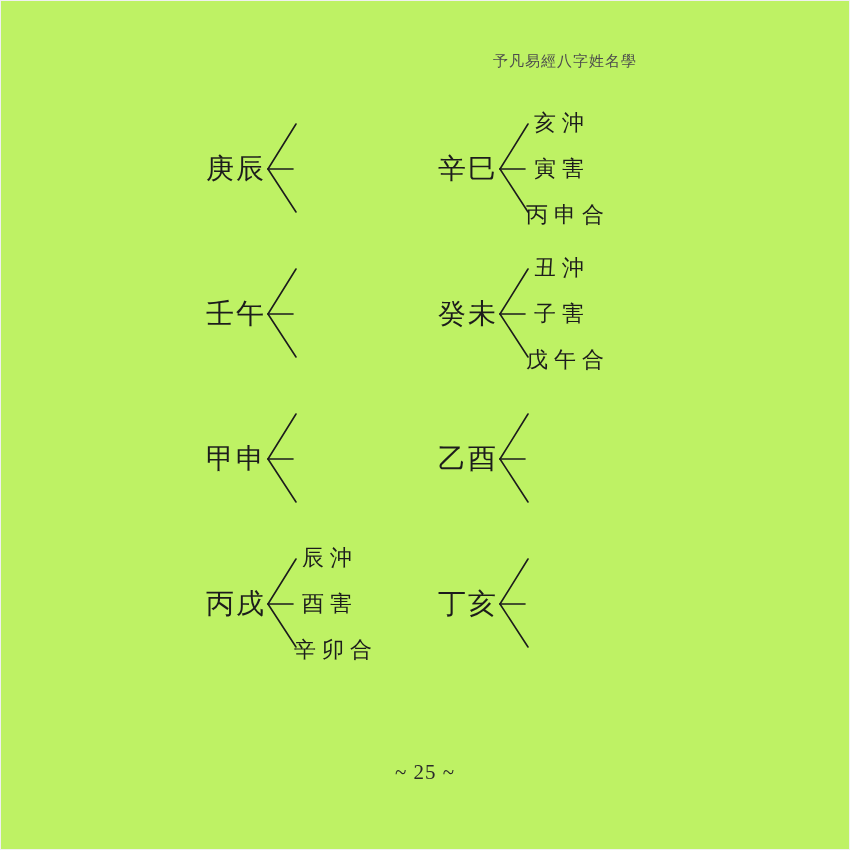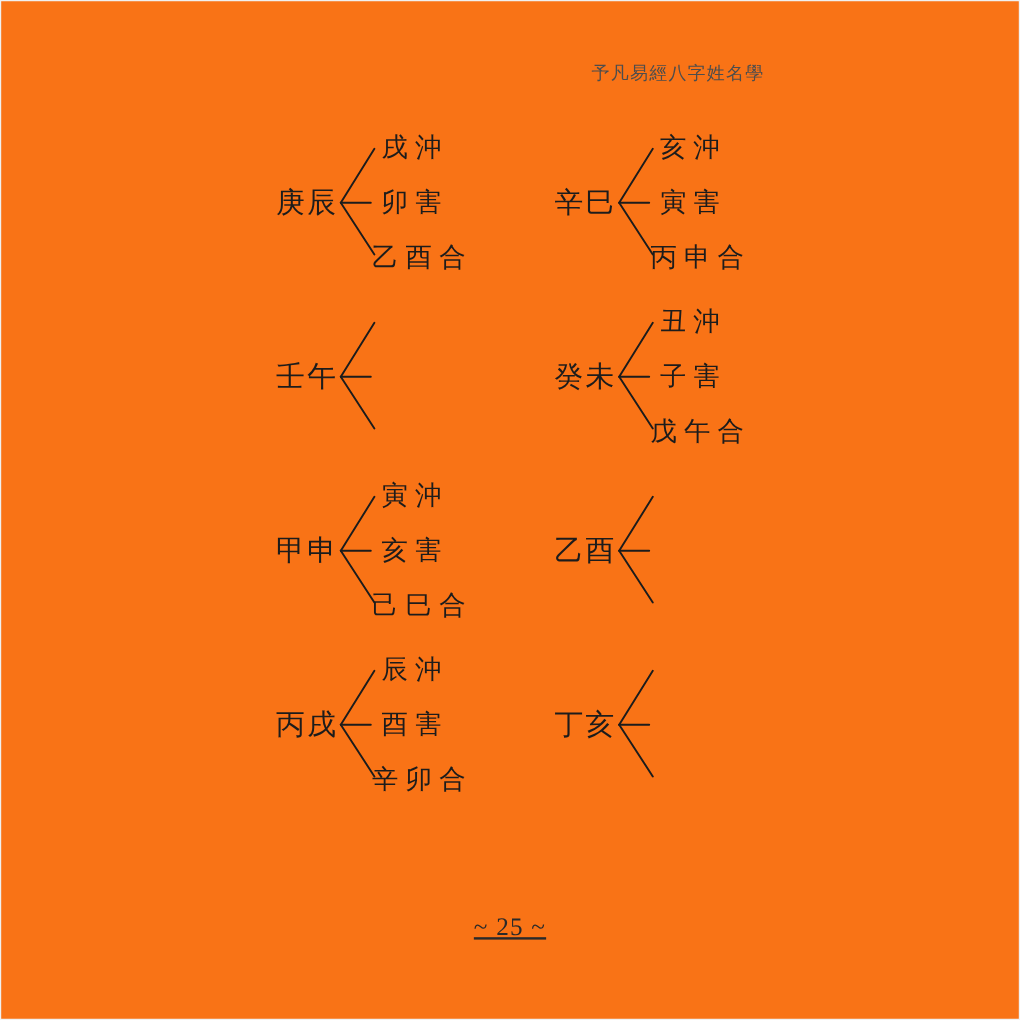--- a/index.html
+++ b/index.html
@@ -4,21 +4,21 @@
 <style>
   html, body { margin: 0; padding: 0; }
   body {
     width: 850px; height: 850px;
     background: #ffffff;
     font-family: "Liberation Serif", "DejaVu Serif", serif;
   }
   .page {
     position: relative;
     width: 850px; height: 850px;
-    background: #f97316;
+    background: #bef264;
     overflow: hidden;
     box-shadow: inset 0 0 0 1px #f0f0f0;
   }
   .header {
     position: absolute;
     top: 52px; left: 0; width: 637px;
     text-align: right;
     font-size: 15px;
     color: #4d4d4d;
     letter-spacing: 1px;
@@ -31,25 +31,24 @@
     grid-template-columns: 232px 232px;
     grid-auto-rows: 145px;
   }
   .tree {
     display: flex;
     align-items: center;
     height: 118px;
     color: #1c1c1c;
   }
   .root {
-    font-size: 24px;
+    font-size: 28px;
     letter-spacing: 2px;
     white-space: nowrap;
     min-width: 52px;
-    margin-left: 24px;
   }
   .connectors {
     width: 32px; height: 118px;
     flex: 0 0 32px;
     display: block;
   }
   .connectors line {
     stroke: #1c1c1c;
     stroke-width: 1.6;
     stroke-linecap: round;
@@ -68,44 +67,38 @@
     white-space: nowrap;
   }
   .branch-combine { margin-left: -8px; }
   .pagenum {
     position: absolute;
     top: 760px; left: 0; width: 100%;
     text-align: center;
     font-size: 21px;
     color: #2a2a2a;
     letter-spacing: 1px;
-    text-decoration: underline;
   }
 </style>
 </head>
 <body>
 
 <div class="page">
 
   <div class="header">予凡易經八字姓名學</div>
 
   <div class="grid">
 
     <div class="tree">
       <span class="root">庚辰</span>
       <svg class="connectors" viewBox="0 0 32 118" aria-hidden="true">
         <line x1="2" y1="59" x2="30" y2="14"></line>
         <line x1="2" y1="59" x2="27" y2="59"></line>
         <line x1="2" y1="59" x2="30" y2="102"></line>
       </svg>
-      <div class="branches">
-        <span class="branch">戌沖</span>
-        <span class="branch">卯害</span>
-        <span class="branch branch-combine">乙酉合</span>
-      </div>
     </div>
 
     <div class="tree">
       <span class="root">辛巳</span>
       <svg class="connectors" viewBox="0 0 32 118" aria-hidden="true">
         <line x1="2" y1="59" x2="30" y2="14"></line>
         <line x1="2" y1="59" x2="27" y2="59"></line>
         <line x1="2" y1="59" x2="30" y2="102"></line>
       </svg>
       <div class="branches">
@@ -138,25 +131,20 @@
       </div>
     </div>
 
     <div class="tree">
       <span class="root">甲申</span>
       <svg class="connectors" viewBox="0 0 32 118" aria-hidden="true">
         <line x1="2" y1="59" x2="30" y2="14"></line>
         <line x1="2" y1="59" x2="27" y2="59"></line>
         <line x1="2" y1="59" x2="30" y2="102"></line>
       </svg>
-      <div class="branches">
-        <span class="branch">寅沖</span>
-        <span class="branch">亥害</span>
-        <span class="branch branch-combine">己巳合</span>
-      </div>
     </div>
 
     <div class="tree">
       <span class="root">乙酉</span>
       <svg class="connectors" viewBox="0 0 32 118" aria-hidden="true">
         <line x1="2" y1="59" x2="30" y2="14"></line>
         <line x1="2" y1="59" x2="27" y2="59"></line>
         <line x1="2" y1="59" x2="30" y2="102"></line>
       </svg>
     </div>

